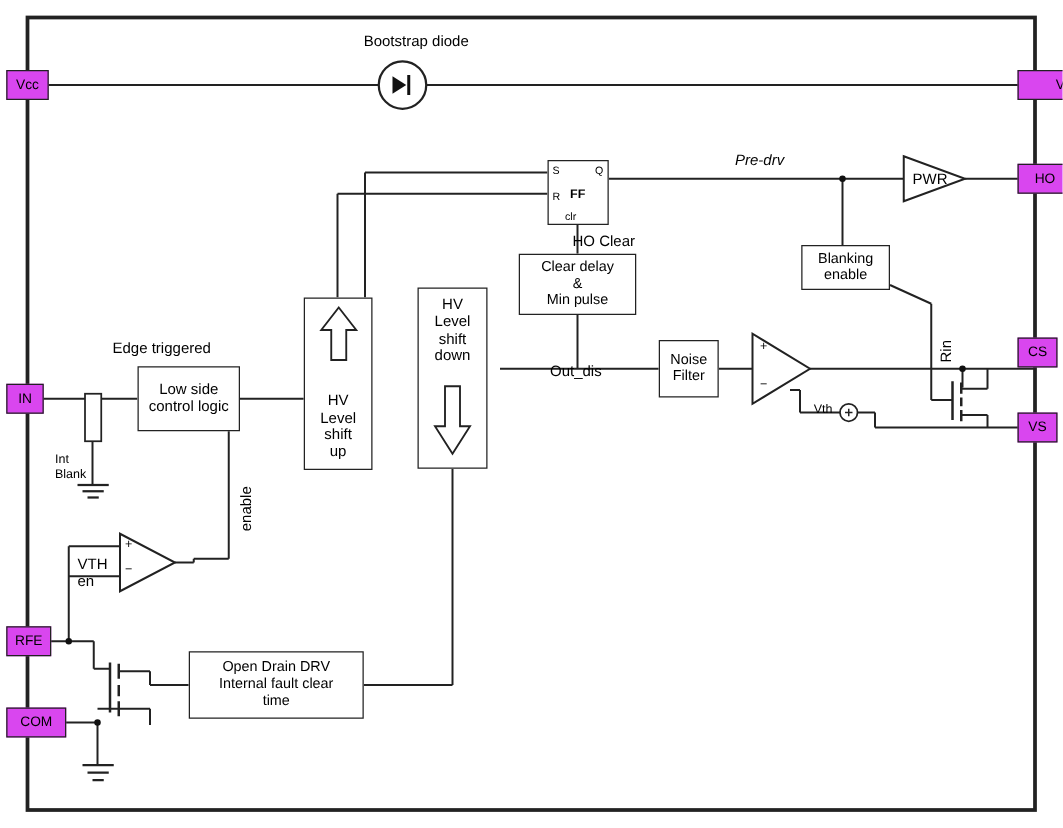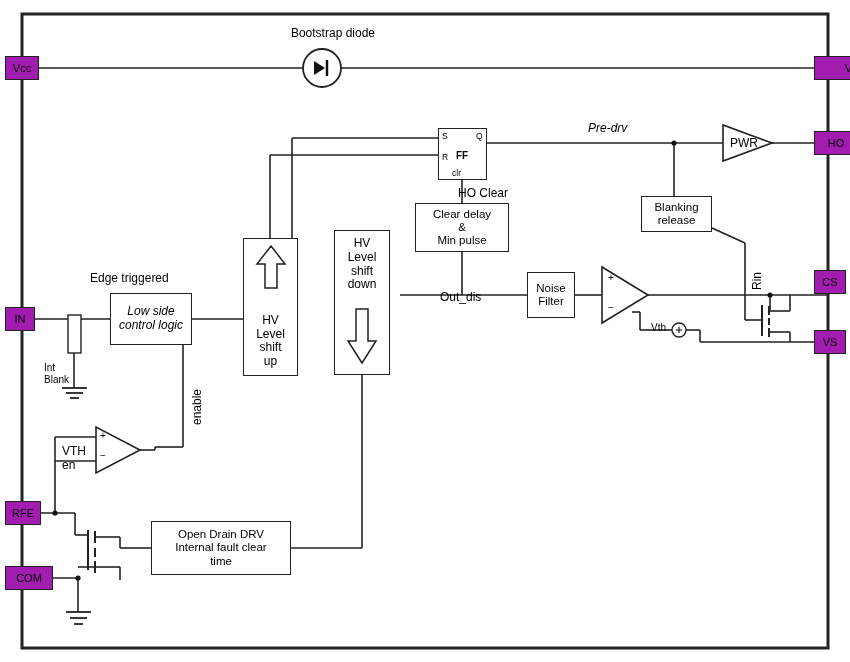--- a/index.html
+++ b/index.html
@@ -1,18 +1,18 @@
 <!DOCTYPE html>
 <html><head>
 <meta charset="utf-8">
 <style>
   html,body{margin:0;padding:0;background:#ffffff;}
   #root{position:relative;width:850px;height:662px;font-family:"Liberation Sans",sans-serif;color:#000;overflow:hidden;}
   .blk{position:absolute;border:1.5px solid #222;background:#fff;box-sizing:border-box;display:flex;align-items:center;justify-content:center;text-align:center;line-height:1.15;}
-  .pin{position:absolute;border:1.5px solid #222;background:#a21caf;box-sizing:border-box;display:flex;align-items:center;justify-content:center;font-size:11px;}
+  .pin{position:absolute;border:1.5px solid #222;background:#d946ef;box-sizing:border-box;display:flex;align-items:center;justify-content:center;font-size:11px;}
   .lbl{position:absolute;font-size:12px;white-space:pre;line-height:1.2;}
   .lbl.sm{font-size:10px;}
   .lbl.xs{font-size:8.5px;}
   .vert{position:absolute;font-size:12px;white-space:pre;transform-origin:0 0;transform:rotate(-90deg);}
   svg.wires{position:absolute;left:0;top:0;width:850px;height:662px;pointer-events:none;}
 </style>
 </head>
 <body>
 
 <div id="root">
@@ -155,42 +155,42 @@
     </div>
   <div class="pin" style="left:814px;top:270px;width:32px;height:24px;">
       <span>CS</span>
     </div>
   <div class="pin" style="left:814px;top:330px;width:32px;height:24px;">
       <span>VS</span>
     </div>
 
   <div class="lbl" style="left:265px;top:26px;width:110px;text-align:right;">Bootstrap diode</div>
 
-  <div class="blk" style="left:110px;top:293px;width:82px;height:52px;font-size:12px;white-space:pre;font-style:italic;">Low side
+  <div class="blk" style="left:110px;top:293px;width:82px;height:52px;font-size:12px;white-space:pre;">Low side
 control logic</div>
 
   <div class="blk" style="left:243px;top:238px;width:55px;height:138px;font-size:12px;white-space:pre;align-items:flex-end;padding-bottom:6px;">HV
 Level
 shift
 up</div>
 
   <div class="blk" style="left:334px;top:230px;width:56px;height:145px;font-size:12px;white-space:pre;align-items:flex-start;padding-top:6px;">HV
 Level
 shift
 down</div>
 
   <div class="blk" style="left:415px;top:203px;width:94px;height:49px;font-size:11.5px;white-space:pre;">Clear delay
 &amp;
 Min pulse</div>
 
   <div class="blk" style="left:527px;top:272px;width:48px;height:46px;font-size:11.5px;white-space:pre;">Noise
 Filter</div>
 
   <div class="blk" style="left:641px;top:196px;width:71px;height:36px;font-size:11.5px;white-space:pre;">Blanking
-release</div>
+enable</div>
 
   <div class="blk" style="left:151px;top:521px;width:140px;height:54px;font-size:11.5px;white-space:pre;">Open Drain DRV
 Internal fault clear
 time</div>
 
   <div class="blk" style="left:438px;top:128px;width:49px;height:52px;"></div>
   <div class="lbl xs" style="left:442px;top:131px;">S</div>
   <div class="lbl xs" style="left:476px;top:131px;">Q</div>
   <div class="lbl xs" style="left:442px;top:152px;">R</div>
   <div class="lbl sm" style="left:456px;top:150px;font-weight:600;">FF</div>

